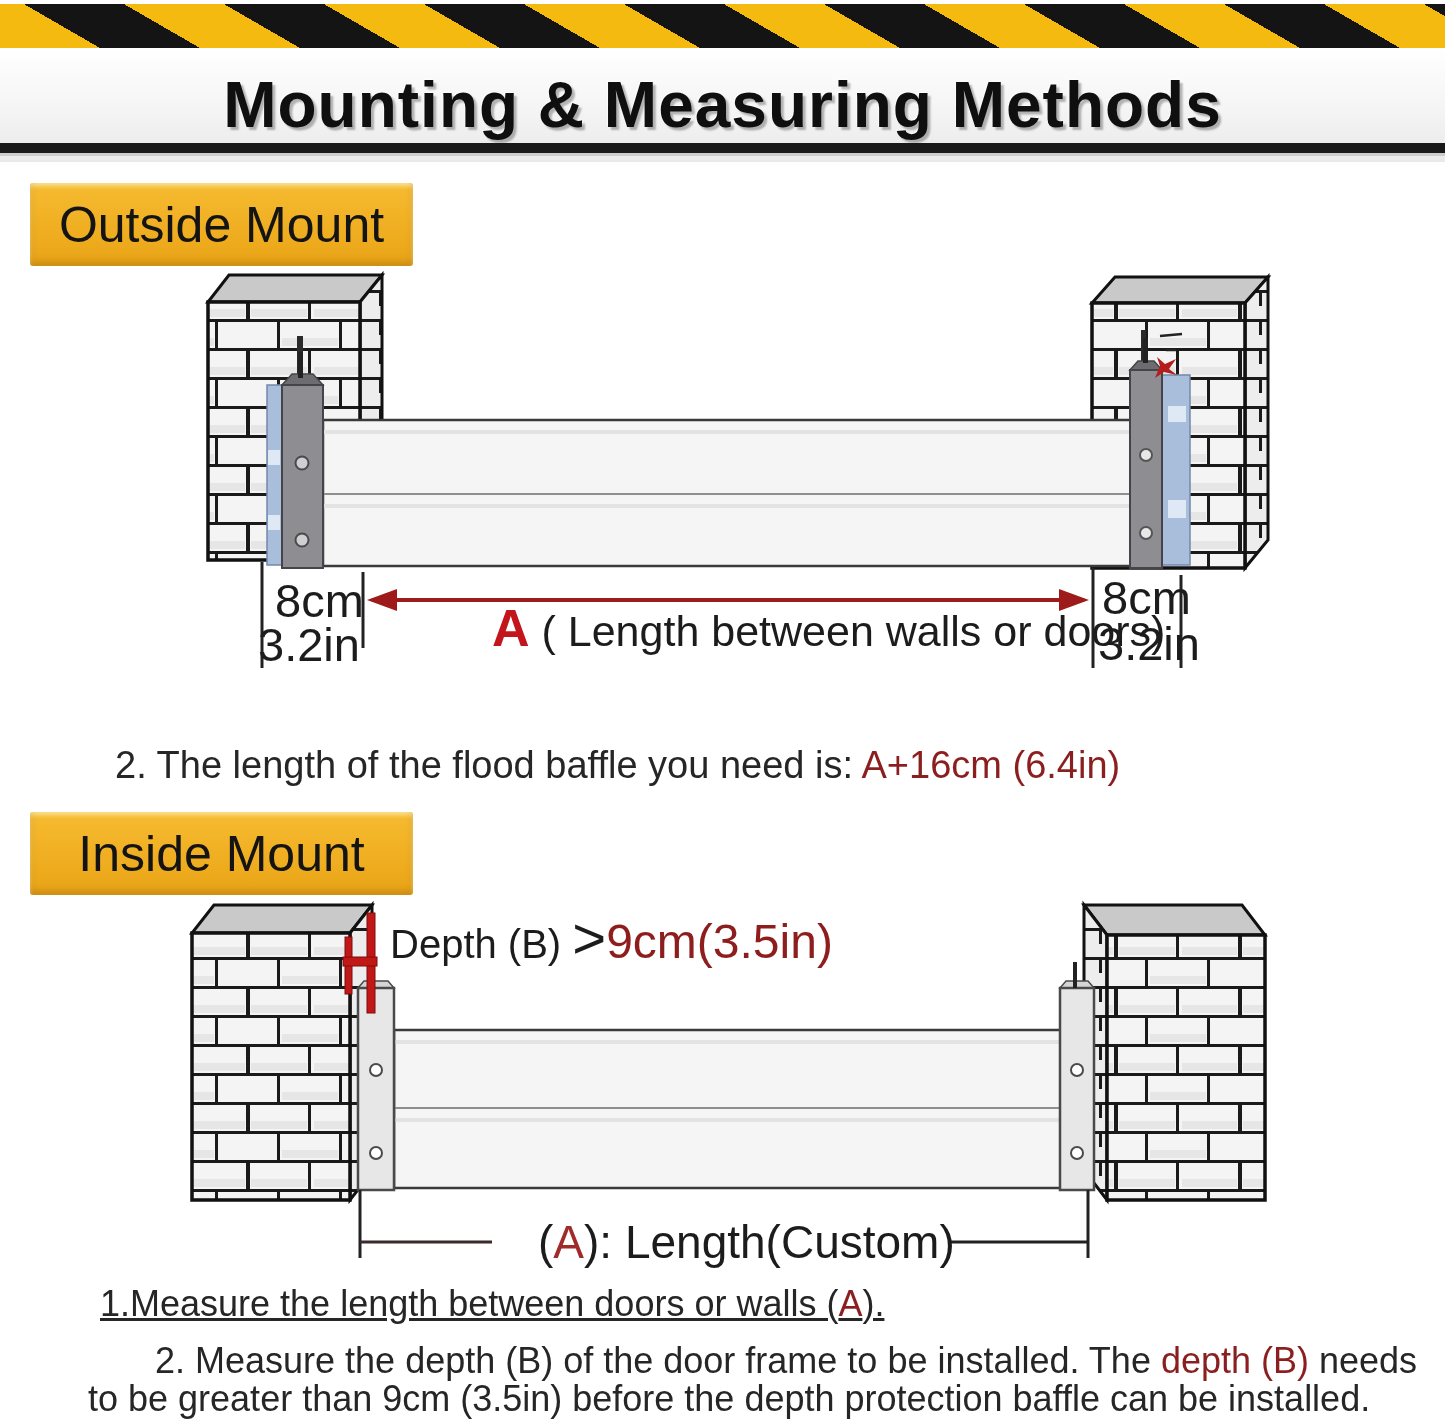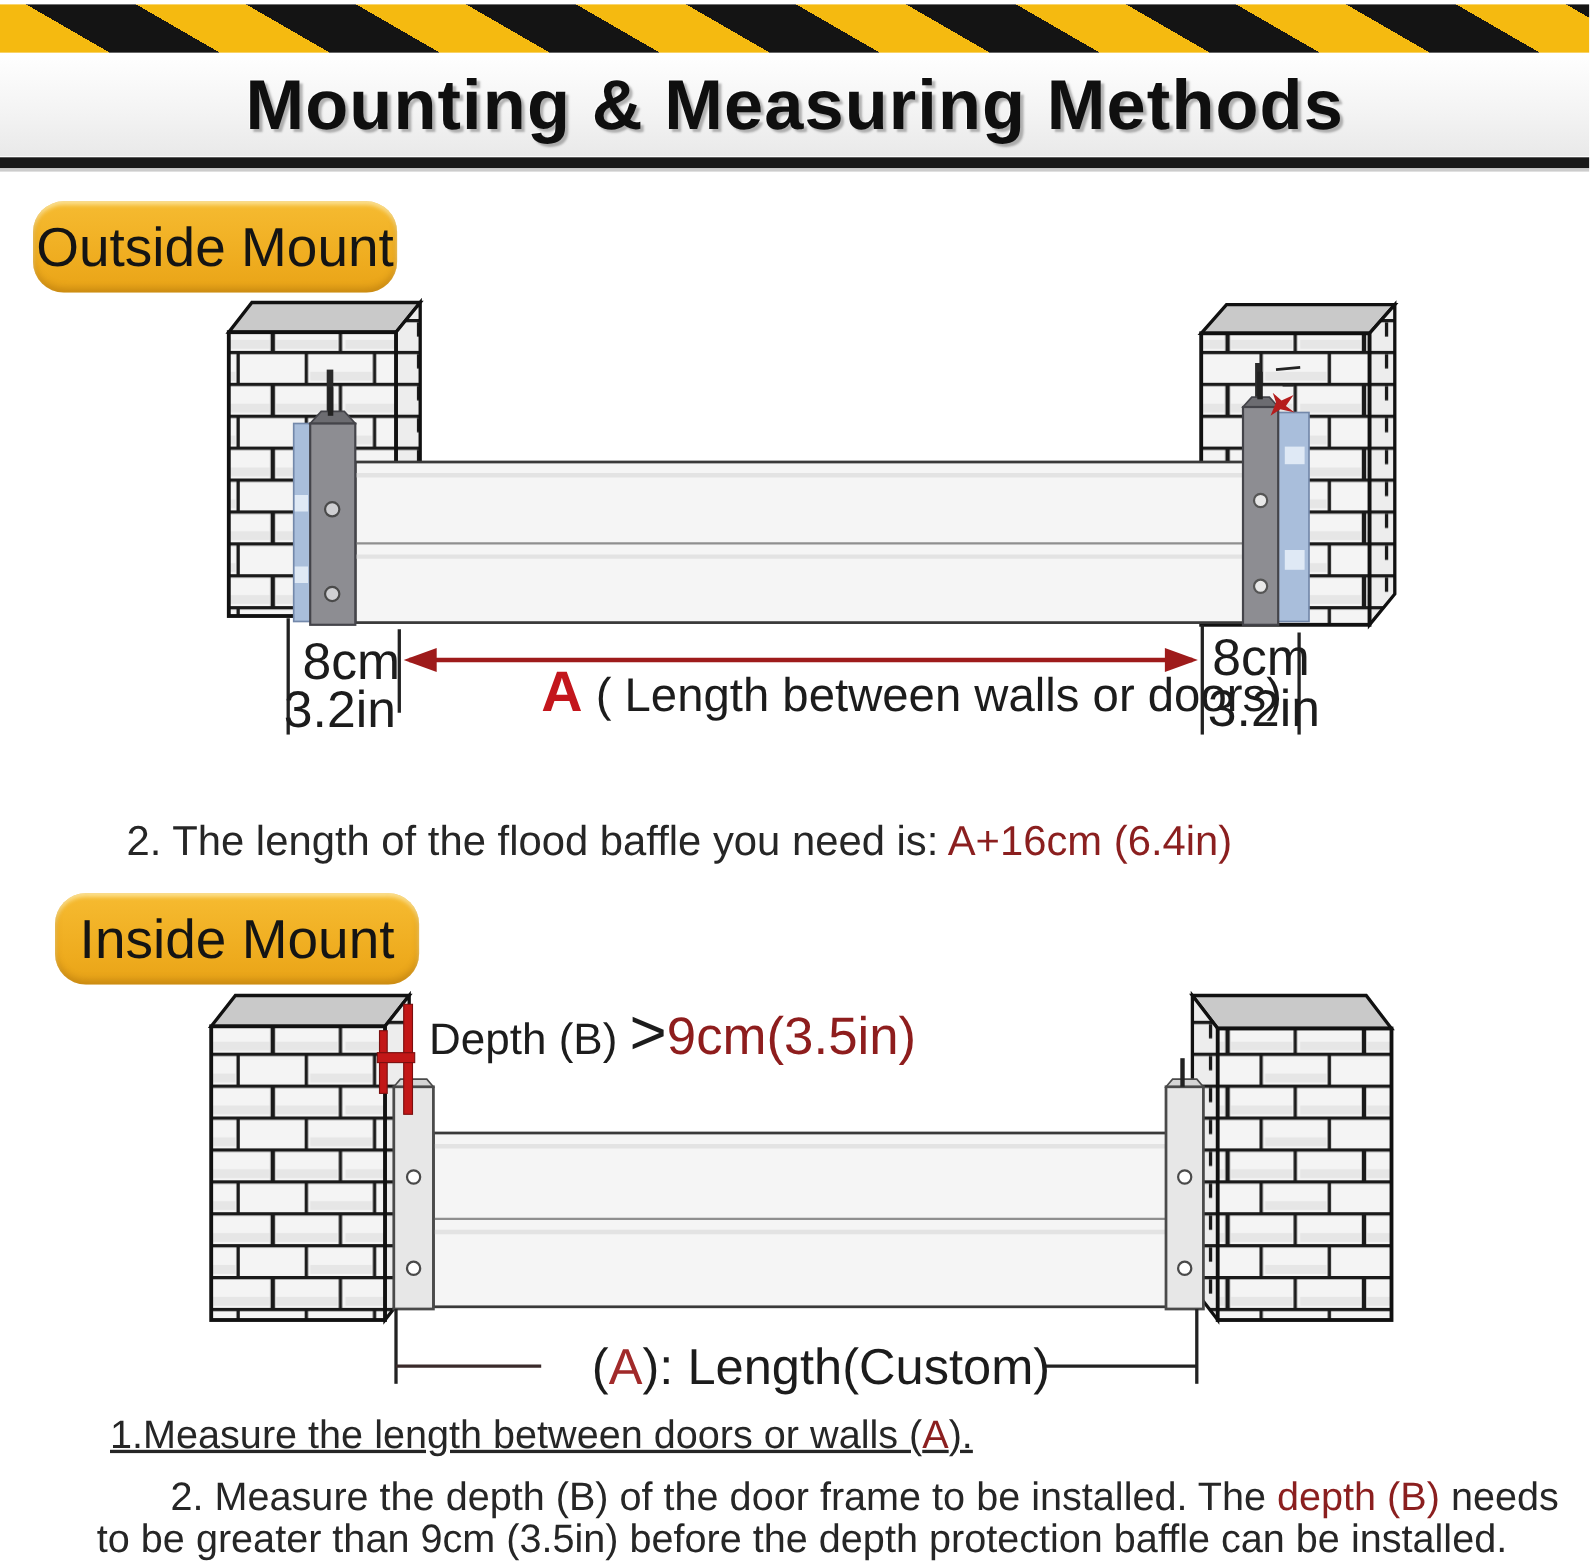--- a/index.html
+++ b/index.html
@@ -2,36 +2,36 @@
 <html><head>
 <meta charset="utf-8">
 <style>
   html,body{margin:0;padding:0;background:#ffffff;}
   .page{position:relative;width:1445px;height:1421px;background:#ffffff;overflow:hidden;
         font-family:"Liberation Sans",sans-serif;color:#262626;}
 
   
   .stripe-band{position:absolute;left:0;top:4px;width:1445px;height:44px;
     background:repeating-linear-gradient(30deg,#f5ba10 0 50px,#141414 50px 100px);}
-  .title-band{position:absolute;left:0;top:48px;width:1445px;height:94px;
+  .title-band{position:absolute;left:0;top:48px;width:1445px;height:114px;
     background:linear-gradient(180deg,#ffffff 0%,#f4f4f4 55%,#e9e9e9 100%);
     display:flex;align-items:center;justify-content:center;}
   .title-band h1{margin:0;font-size:64px;font-weight:bold;color:#0f0f0f;letter-spacing:1px;
     text-shadow:3px 3px 2px rgba(0,0,0,.28),-1px -1px 0 rgba(255,255,255,.65);}
   .black-bar{position:absolute;left:0;top:143px;width:1445px;height:10px;background:#191919;}
   .gray-line{position:absolute;left:0;top:153px;width:1445px;height:3px;background:#cccccc;}
 
   
-  .badge{position:absolute;left:30px;width:331px;height:83px;border-radius:28px;
+  .badge{position:absolute;left:30px;width:383px;height:83px;border-radius:3px;
     background:linear-gradient(180deg,#f6bb31 0%,#eeab1e 70%,#e8a317 100%);
     display:flex;align-items:center;justify-content:center;
     font-size:50px;color:#141414;
     box-shadow:inset 0 -4px 7px rgba(120,70,0,.28),inset 0 3px 4px rgba(255,236,170,.85);}
   .badge-outside{top:183px;}
-  .badge-inside{top:812px;margin-left:20px;}
+  .badge-inside{top:812px;}
 
   
   svg.diagram{position:absolute;left:0;}
   #diagram1{top:268px;}
   #diagram2{top:900px;}
   svg text{font-family:"Liberation Sans",sans-serif;fill:#1c1c1c;}
 
   
   .step{position:absolute;font-size:38px;color:#262626;white-space:nowrap;}
   .step-sm{font-size:36px;}

